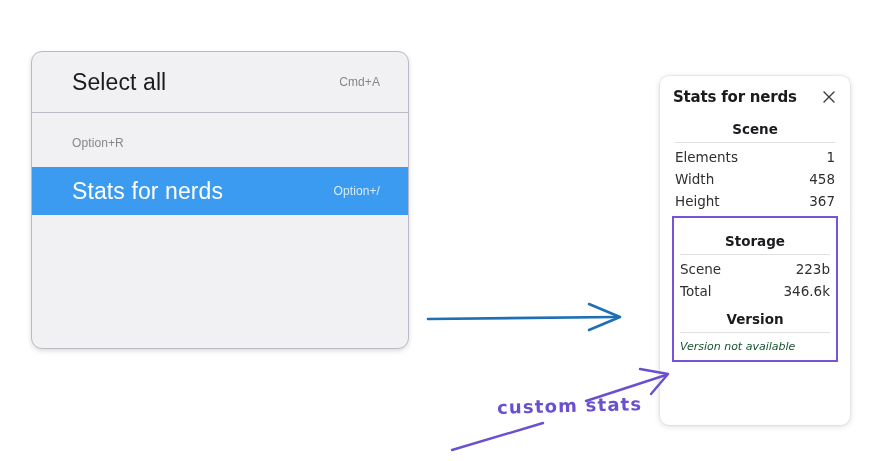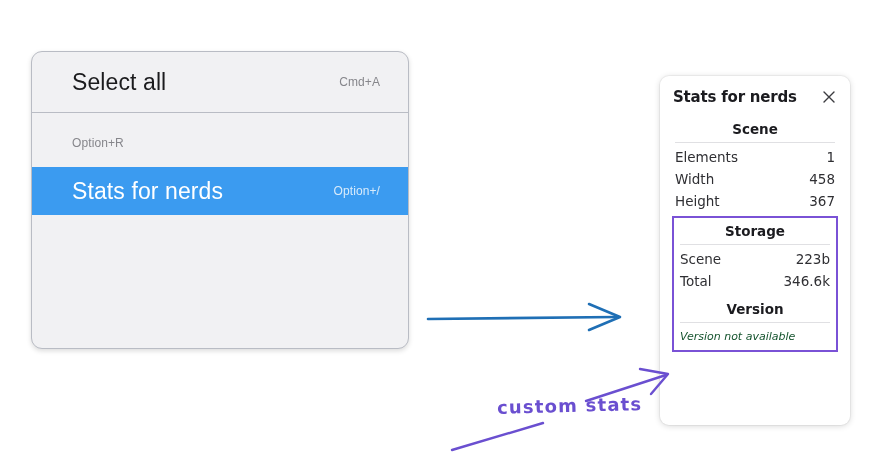--- a/index.html
+++ b/index.html
@@ -109,21 +109,21 @@
   .stat-row .v { color: #2f2f33; }
   .stat-line {
     font-size: 11px;
     color: #14532d;
     padding: 4px 2px 2px 2px;
     font-style: italic;
   }
   #custom-stats-box {
     border: 2px solid #7a52d6;
     margin: 4px -1px 0 -1px;
-    padding: 2px 4px 5px 4px;
+    padding: 12px 4px 5px 4px;
   }
 
   
   #annotations {
     position: absolute;
     left: 0; top: 0;
     width: 873px; height: 461px;
     pointer-events: none;
   }
   #custom-stats-label {

